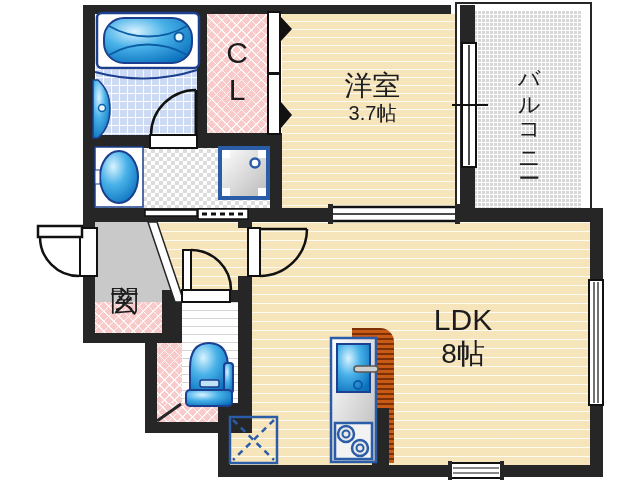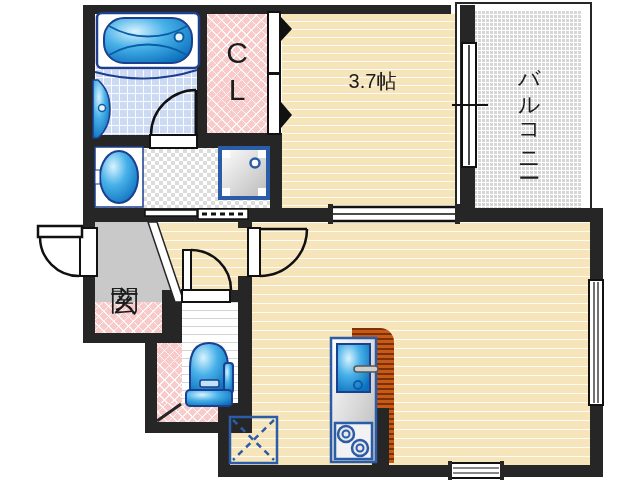--- a/index.html
+++ b/index.html
@@ -200,21 +200,26 @@
     <g>
       <rect x="230" y="417" width="47" height="46" fill="none" stroke="#2a5ca8" stroke-width="2.5"></rect>
       <line x1="233" y1="420" x2="274" y2="460" stroke="#2a5ca8" stroke-width="2.5" stroke-dasharray="6 5"></line>
       <line x1="274" y1="420" x2="233" y2="460" stroke="#2a5ca8" stroke-width="2.5" stroke-dasharray="6 5"></line>
     </g>
   </svg>
 
   <div class="label vert" style="left:219px;top:36px;height:70px;font-size:30px;letter-spacing:4px;">CL</div>
 
   <div class="label" style="left:300px;top:70px;width:145px;font-size:28px;">
+    <div>洋室</div>
     <div style="font-size:20px;">3.7帖</div>
   </div>
 
   <div class="label vert" style="left:517px;top:42px;height:140px;font-size:22px;letter-spacing:3px;">バルコニー</div>
 
   <div class="label vert" style="left:108px;top:230px;height:70px;font-size:28px;letter-spacing:2px;">玄関</div>
 
+  <div class="label" style="left:388px;top:303px;width:150px;font-size:30px;">
+    <div>LDK</div>
+    <div style="font-size:28px;">8帖</div>
+  </div>
 
 </div>
 
 </body></html>

